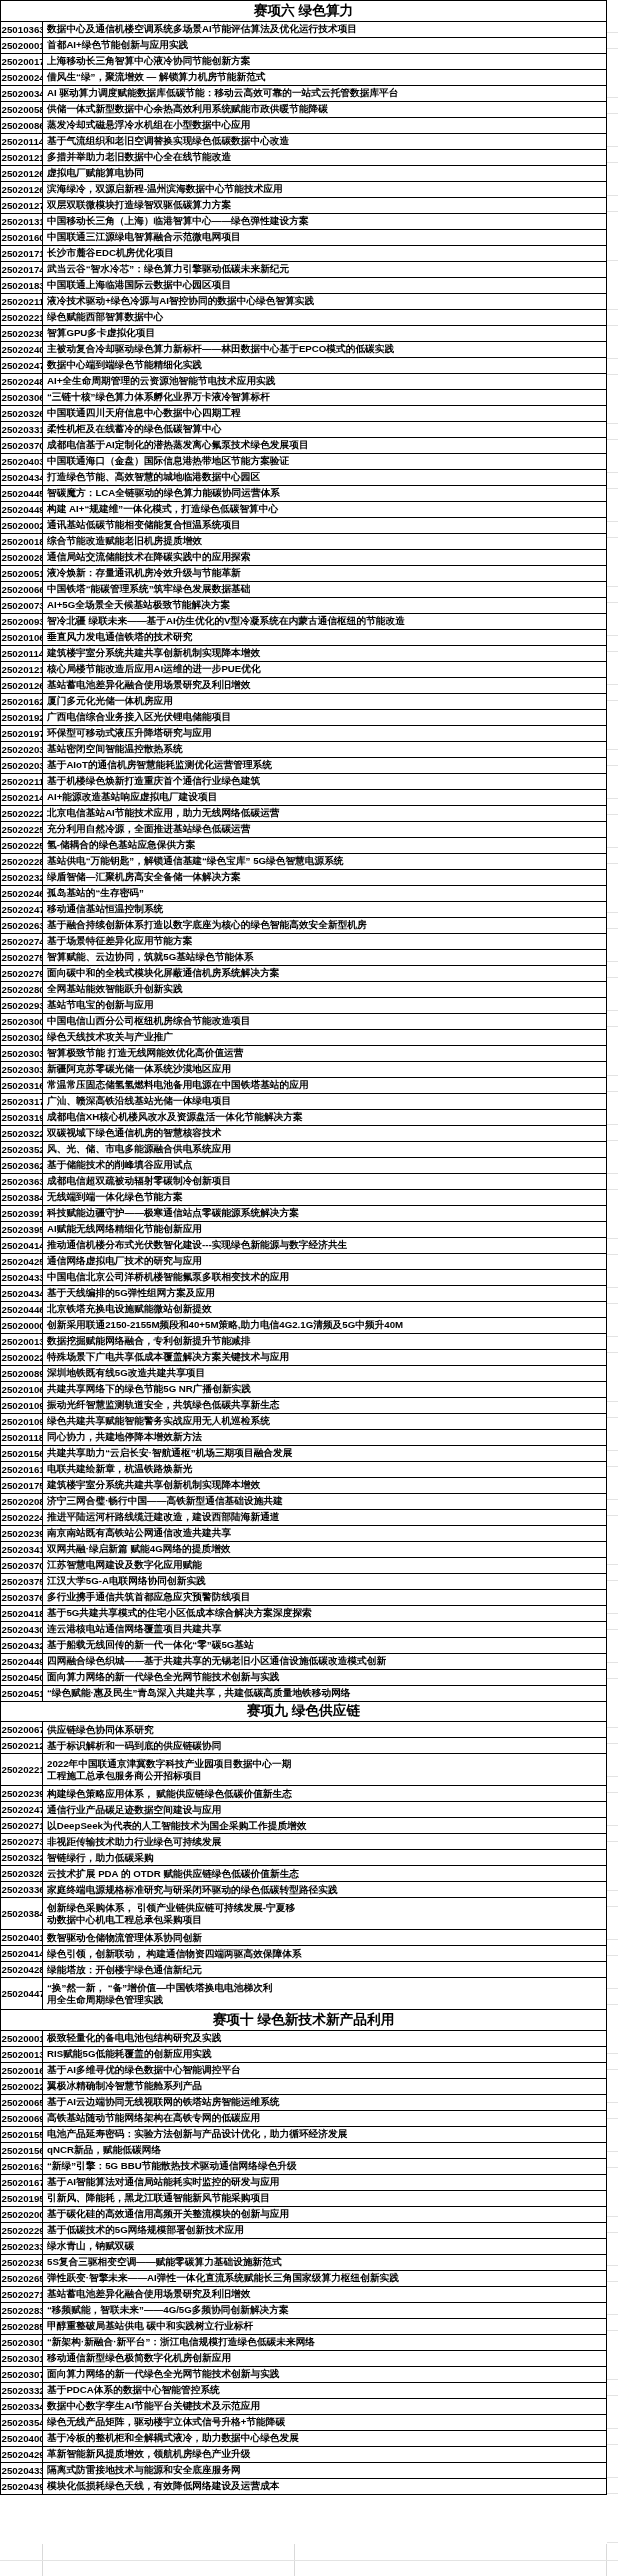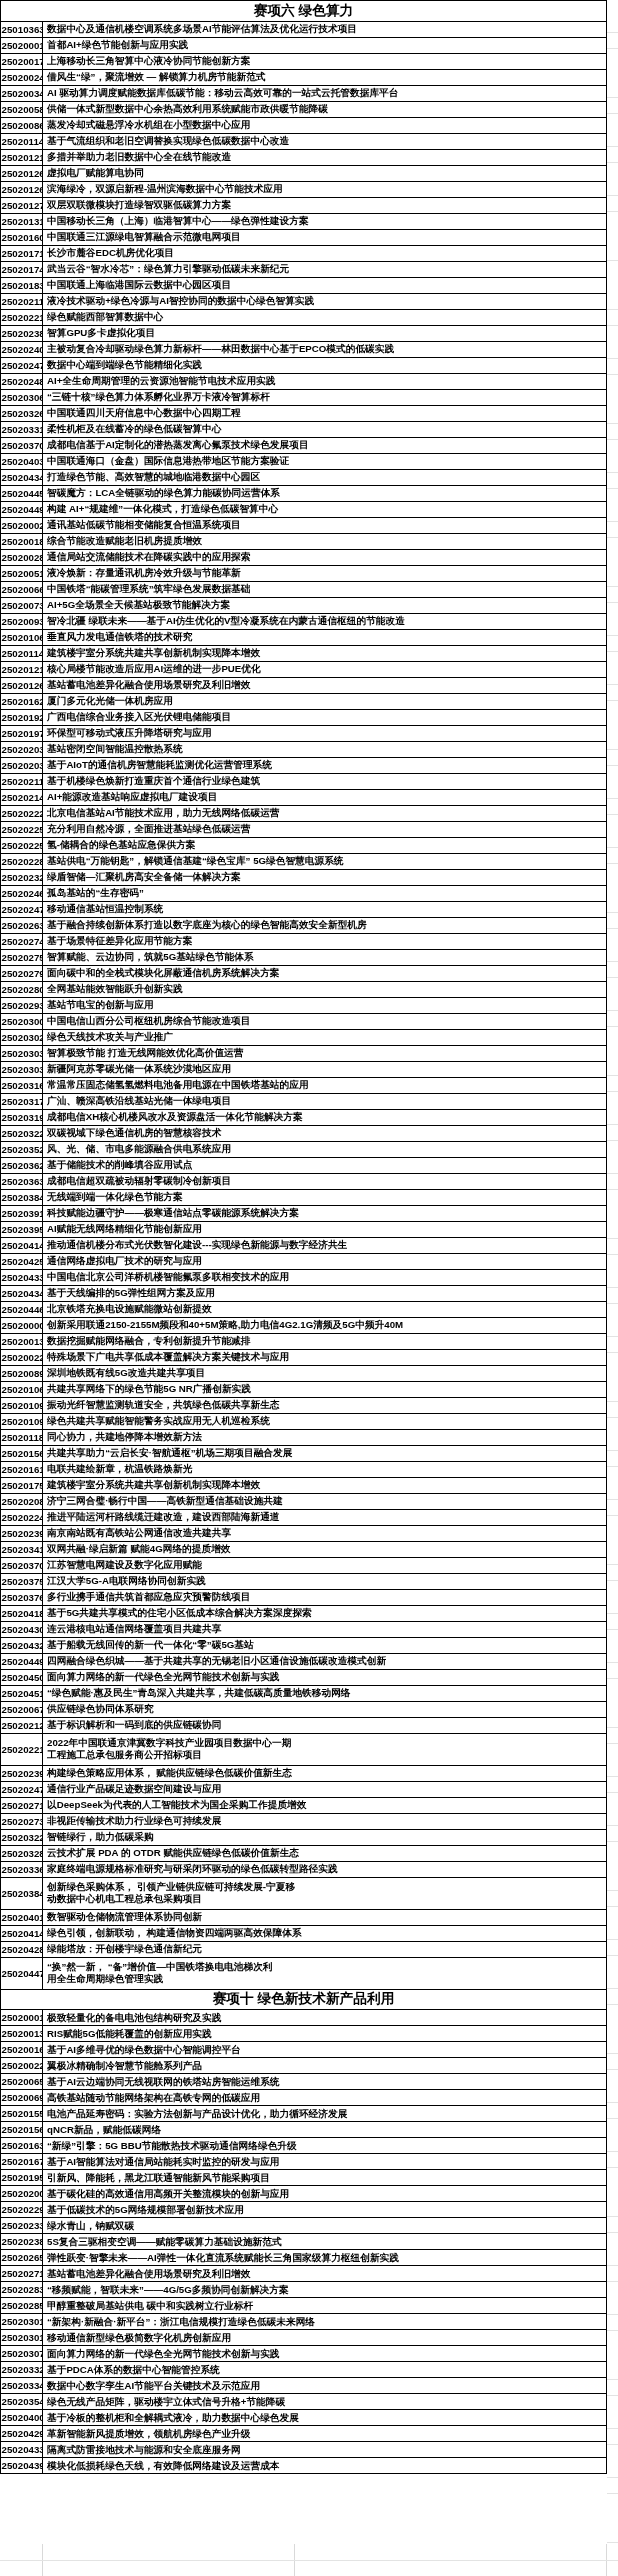--- a/index.html
+++ b/index.html
@@ -520,20 +520,23 @@
           <td class="id-cell">250204490</td>
           <td class="title-cell">四网融合绿色织城——基于共建共享的无锡老旧小区通信设施低碳改造模式创新</td>
         </tr>
         <tr class="data-row">
           <td class="id-cell">250204509</td>
           <td class="title-cell">面向算力网络的新一代绿色全光网节能技术创新与实践</td>
         </tr>
         <tr class="data-row">
           <td class="id-cell">250204517</td>
           <td class="title-cell">“绿色赋能·惠及民生”青岛深入共建共享，共建低碳高质量地铁移动网络</td>
+        </tr>
+        <tr class="section-row">
+          <td colspan="2" class="section-cell">赛项九 绿色供应链</td>
         </tr>
         <tr class="data-row">
           <td class="id-cell">250200676</td>
           <td class="title-cell">供应链绿色协同体系研究</td>
         </tr>
         <tr class="data-row">
           <td class="id-cell">250202126</td>
           <td class="title-cell">基于标识解析和一码到底的供应链碳协同</td>
         </tr>
         <tr class="data-row tall">

